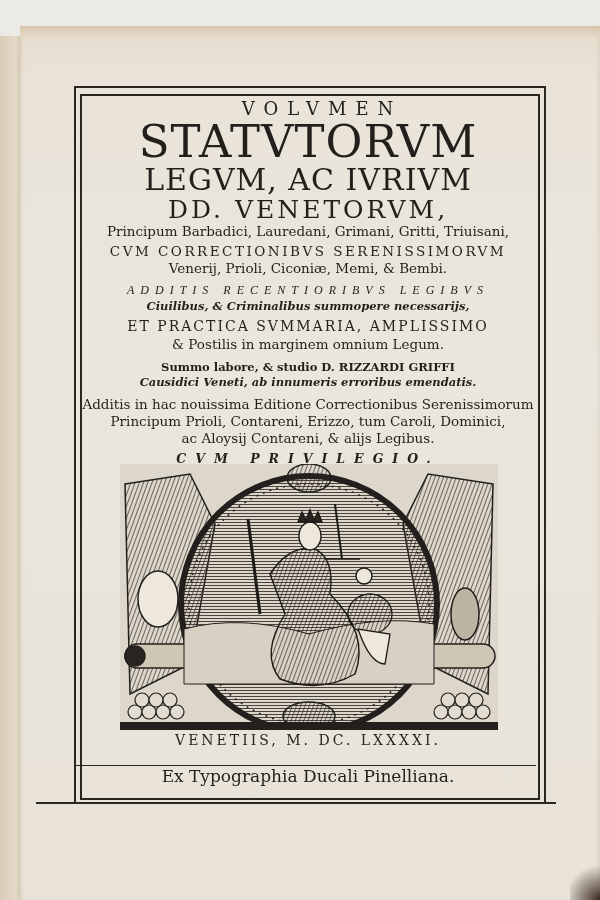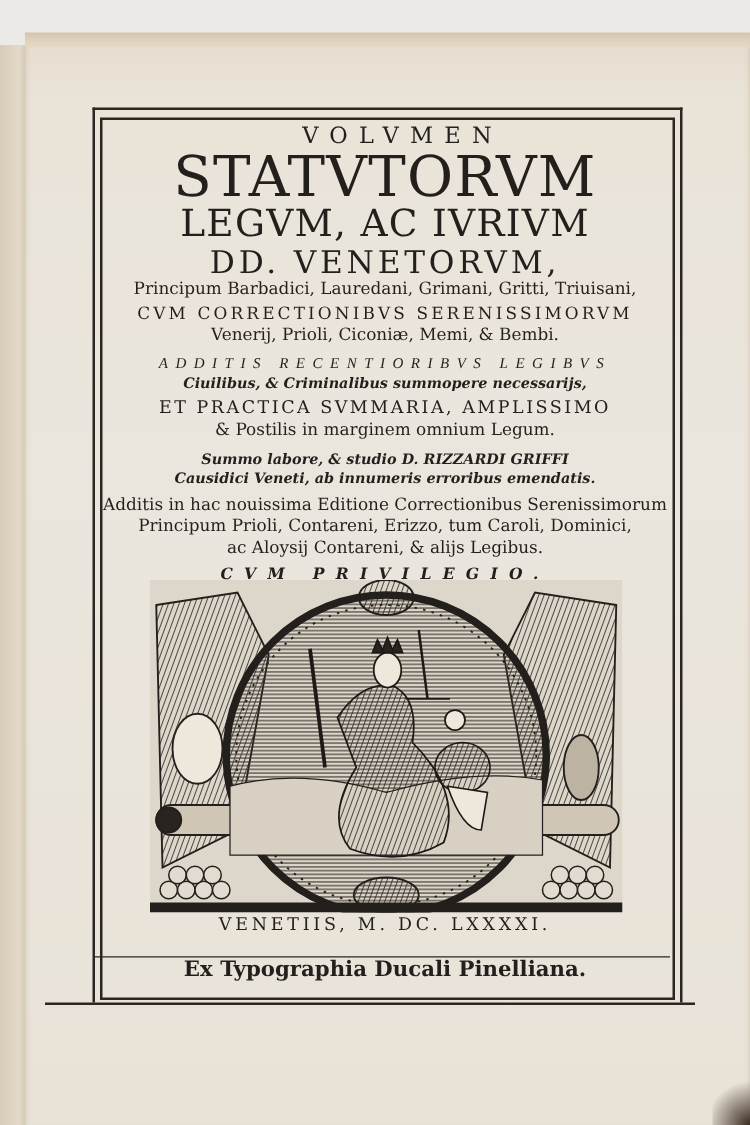--- a/index.html
+++ b/index.html
@@ -25,29 +25,29 @@
   .line{display:block;white-space:nowrap;}
   .l-volumen{font-size:18px;letter-spacing:9px;margin-top:2px;line-height:22px;padding-left:28px;}
   .l-statutorum{font-size:45px;line-height:44px;letter-spacing:1px;}
   .l-legum{font-size:30px;line-height:32px;letter-spacing:1px;}
   .l-venetorum{font-size:25px;line-height:27px;letter-spacing:3px;}
   .l-cum{font-size:13.5px;letter-spacing:2.5px;line-height:18px;margin-top:2px;}
   .l-roman{font-size:13.5px;line-height:17px;}
   .l-italcaps{font-style:italic;font-size:12px;letter-spacing:6px;line-height:18px;margin-top:4px;font-family:Liberation Serif, serif;}
   .l-italic{font-style:italic;font-size:11.5px;line-height:15px;font-weight:bold;}
   .l-et{font-size:14px;letter-spacing:2px;line-height:19px;margin-top:3px;}
-  .l-summo{font-style:italic;font-size:11.5px;line-height:16px;font-weight:bold;margin-top:6px;}
+  .l-summo{font-size:11.5px;line-height:16px;font-weight:bold;margin-top:6px;}
   .l-additis{font-size:13.5px;line-height:17px;margin-top:6px;}
   .l-privilegio{font-style:italic;font-size:12.5px;letter-spacing:9px;line-height:20px;margin-top:2px;font-weight:bold;}
   .engraving{position:absolute;left:120px;top:464px;width:378px;height:266px;}
   .l-venetiis{position:absolute;left:82px;top:732px;width:452px;text-align:center;
     font-size:14px;letter-spacing:3px;color:#231f1c;}
   .imprint-rule{position:absolute;left:76px;top:765px;width:460px;border-top:1.5px solid #2b2622;}
   .l-imprint{position:absolute;left:82px;top:766px;width:452px;text-align:center;
-    font-size:17px;color:#231f1c;font-weight:bold;}
+    font-size:17px;color:#231f1c;}
 </style>
 </head>
 <body>
 
 <div class="backdrop"></div>
 <div class="spine"></div>
 <div class="page"></div>
 <div class="page-edge"></div>
 <div class="stain"></div>
 

